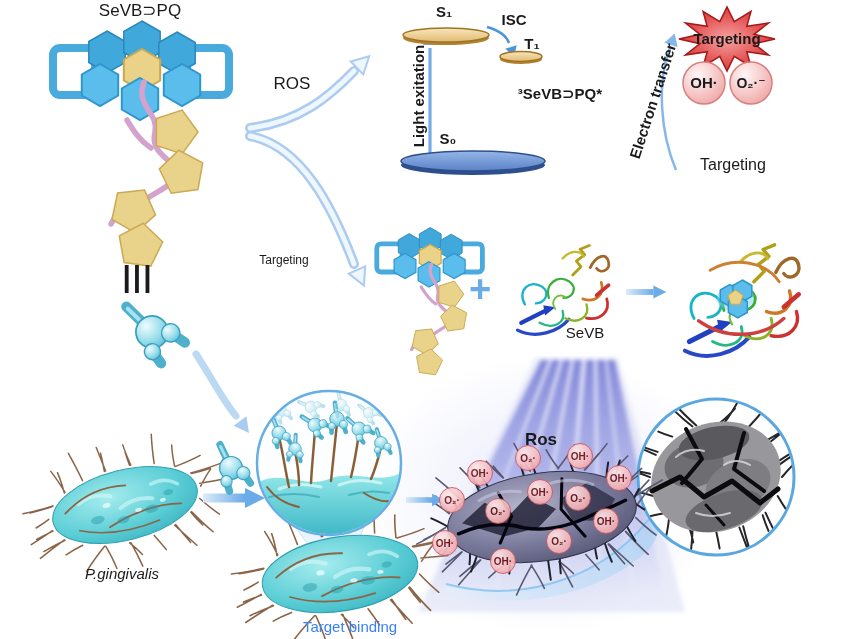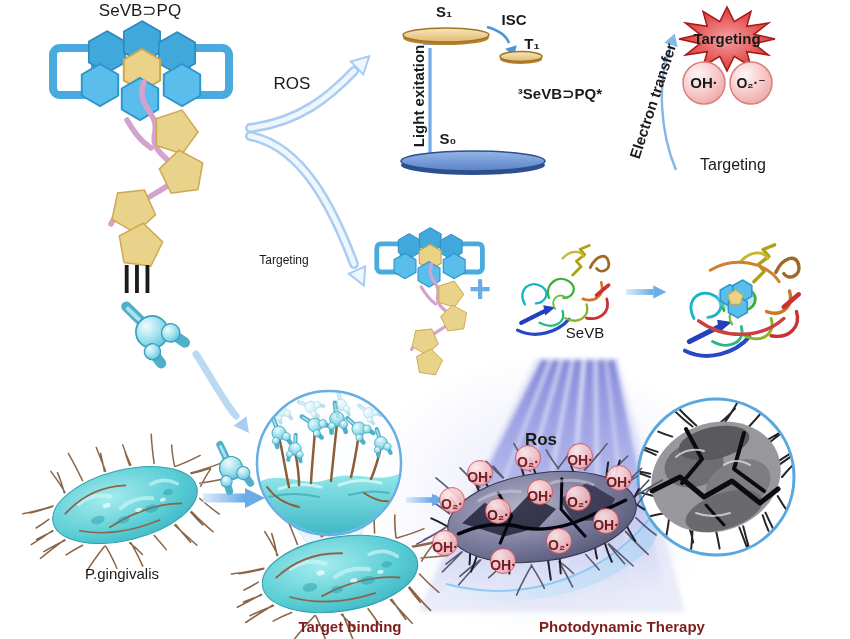--- a/index.html
+++ b/index.html
@@ -1,25 +1,25 @@
 <!DOCTYPE html>
 <html><head>
 <meta charset="utf-8">
 <style>
   *{margin:0;padding:0;box-sizing:border-box}
   html,body{background:#ffffff}
   body{font-family:"Liberation Sans","DejaVu Sans",sans-serif;color:#1a1a1a}
   #fig{position:relative;width:850px;height:639px;background:#fff;overflow:hidden}
   #art{position:absolute;left:0;top:0}
   .lbl{position:absolute;transform:translate(-50%,-50%);white-space:nowrap;color:#1a1a1a;line-height:1.05}
-  .navy{color:#7f1d1d;font-weight:700}
+  .navy{color:#3b82f6;font-weight:400}
   .ros-bubble{position:absolute;width:26px;height:26px;border-radius:50%;
     background:radial-gradient(circle at 35% 30%, #fdeaeb, #f5b9be 60%, #ea99a0);
-    border:1.5px solid #cf5a64;color:#6e1318;font-size:14px;font-weight:700;
-    display:flex;align-items:flex-end;justify-content:center;opacity:.92}
+    border:1.5px solid #cf5a64;color:#6e1318;font-size:10px;font-weight:700;
+    display:flex;align-items:center;justify-content:center;opacity:.92}
   .sphere-lbl{font-weight:600}
 </style>
 </head>
 <body>
 
 <div id="fig">
 
 <svg id="art" width="850" height="639" viewBox="0 0 850 639">
   <defs>
     <filter id="blur2" x="-20%" y="-20%" width="140%" height="140%">
@@ -373,25 +373,24 @@
 
 <div class="lbl" style="left:653px;top:101px;font-size:15px;font-weight:600;transform:translate(-50%,-50%) rotate(-72deg)">Electron transfer</div>
 <div class="lbl" style="left:727px;top:39px;font-size:15px;font-weight:600">Targeting</div>
 <div class="lbl sphere-lbl" style="left:704px;top:83px;font-size:15px">OH·</div>
 <div class="lbl sphere-lbl" style="left:751px;top:83px;font-size:14px">O₂·⁻</div>
 <div class="lbl" style="left:733px;top:165px;font-size:16px">Targeting</div>
 
 <div class="lbl" style="left:480px;top:290px;font-size:38px;font-weight:700;color:#6aabe8">+</div>
 <div class="lbl" style="left:585px;top:333px;font-size:15px">SeVB</div>
 
-<div class="lbl" style="left:122px;top:574px;font-size:15px;">P.gingivalis</div>
+<div class="lbl" style="left:122px;top:574px;font-size:15px;font-style:italic">P.gingivalis</div>
 <div class="lbl" style="left:541px;top:440px;font-size:17px;font-weight:700">Ros</div>
 
 <div class="lbl navy" style="left:350px;top:627px;font-size:15px">Target binding</div>
-<div class="lbl navy" style="left:622px;top:627px;font-size:15px">Photodynamic Therapy</div>
 
 <div class="ros-bubble" style="left:467px;top:460px">
       <span>OH·</span>
     </div>
 <div class="ros-bubble" style="left:515px;top:445px">
       <span>O₂·</span>
     </div>
 <div class="ros-bubble" style="left:567px;top:443px">
       <span>OH·</span>
     </div>

